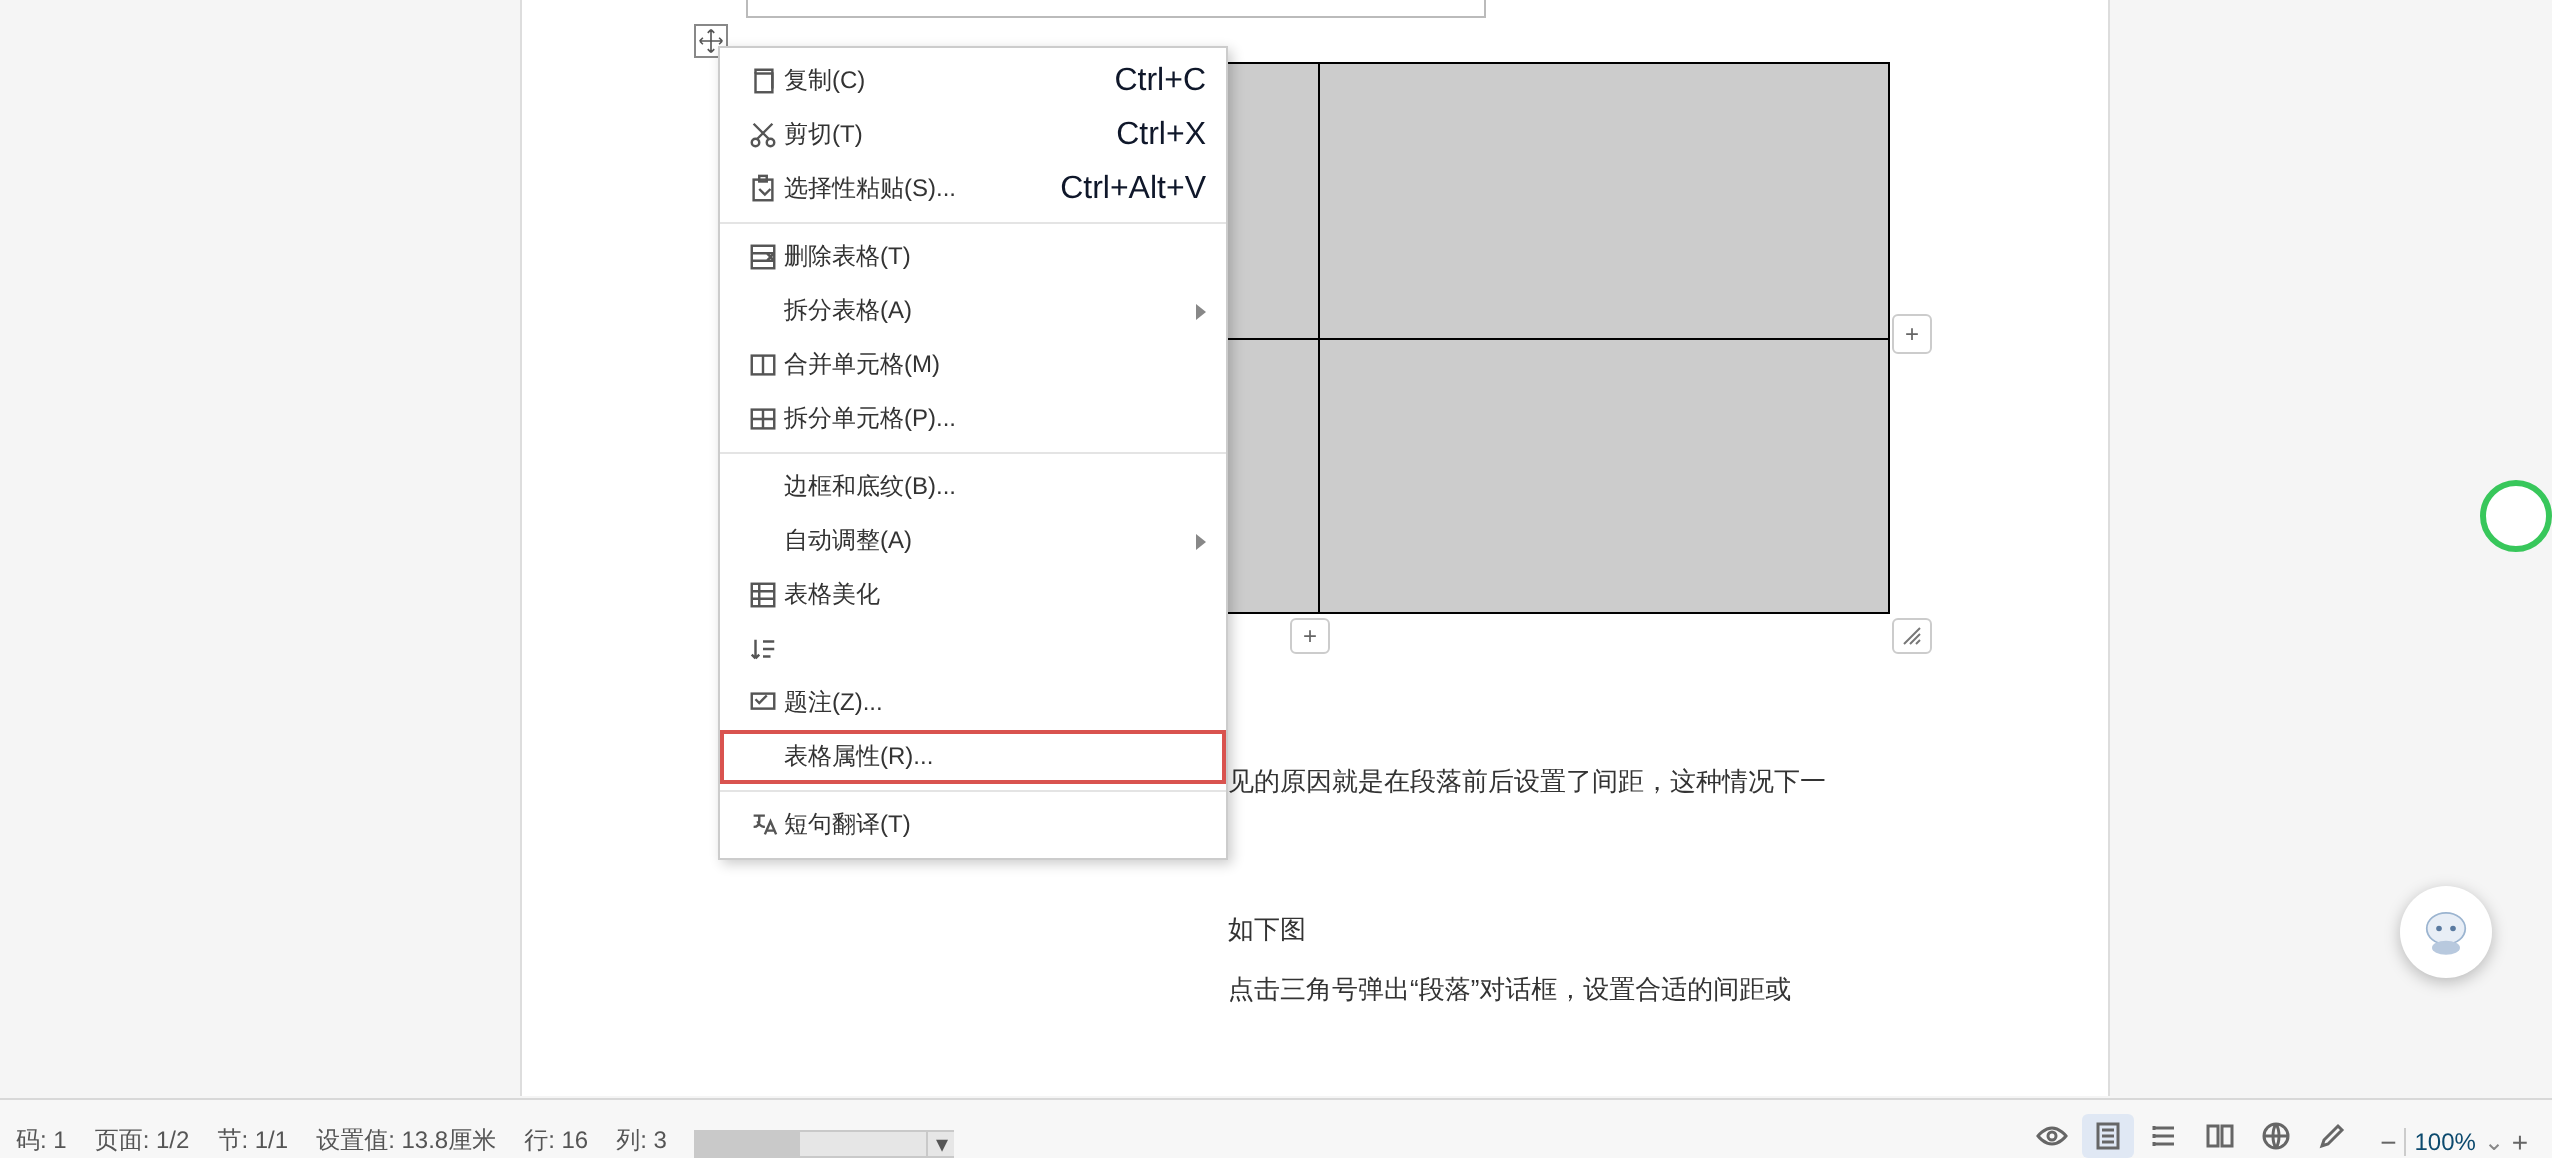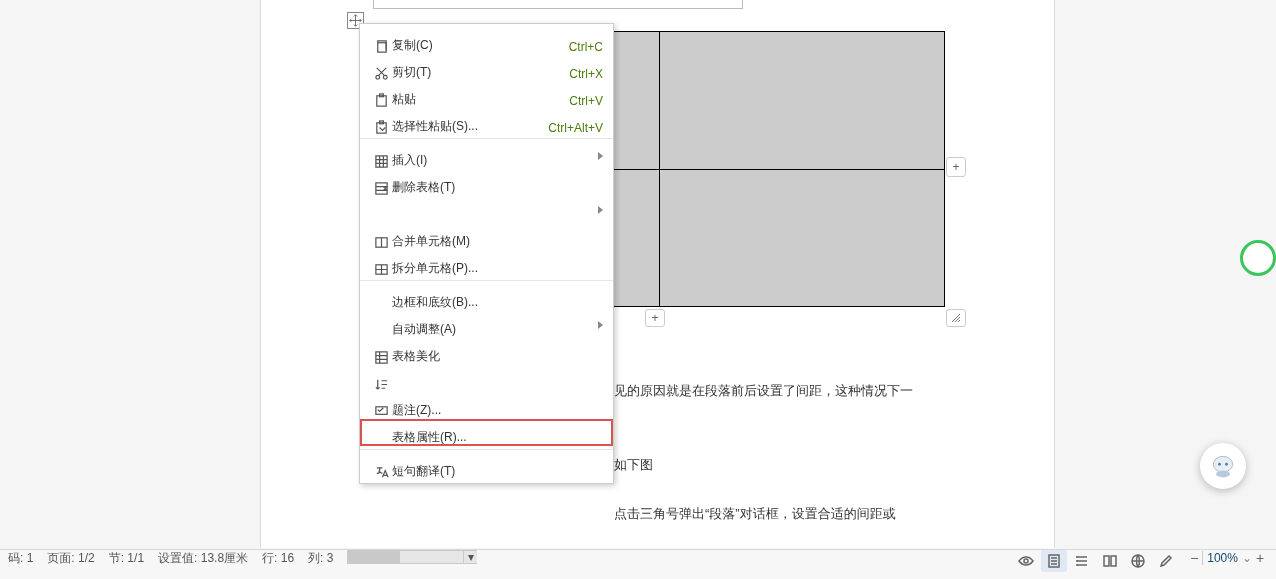--- a/index.html
+++ b/index.html
@@ -11,34 +11,34 @@
 .tbl{position:absolute;left:369px;top:31px;width:576px;height:276px;border:1px solid #000;background:#ccc}
 .tbl .vline{position:absolute;left:289px;top:0;width:0;height:100%;border-left:1px solid #000}
 .tbl .hline{position:absolute;top:137px;left:0;width:100%;height:0;border-top:1px solid #000}
 .row-add{position:absolute;left:946px;top:157px;width:20px;height:20px;border:1px solid #ccc;border-radius:3px;background:#fff;display:flex;align-items:center;justify-content:center;font-size:12px;color:#666}
 .col-add{position:absolute;left:645px;top:309px;width:20px;height:18px;border:1px solid #ccc;border-radius:3px;background:#fff;display:flex;align-items:center;justify-content:center;font-size:12px;color:#666}
 .resize-h{position:absolute;left:946px;top:309px;width:20px;height:18px;border:1px solid #ccc;border-radius:3px;background:#fff;display:flex;align-items:center;justify-content:center}
 .resize-h svg{width:10px;height:10px}
 .body-text{position:absolute;left:614px;font-size:13px;color:#333;line-height:1.6}
 .t1{top:381px}
 .t2{top:455px}
-.t3{top:504px;max-width:320px}
+.t3{top:485px;max-width:320px}
 
 .menu{position:absolute;left:359px;top:23px;width:255px;background:#fff;border:1px solid #ccc;box-shadow:2px 2px 6px rgba(0,0,0,.2);padding:3px 0}
-.mi{display:flex;align-items:flex-end;height:27px;padding:0 10px 0 10px;font-size:12px;color:#333;position:relative}
+.mi{display:flex;align-items:center;height:27px;padding:0 10px 0 10px;font-size:12px;color:#333;position:relative}
 .mi .ic{width:22px;display:flex;align-items:center;justify-content:center}
 .mi .ic svg{width:15px;height:15px;stroke:#555;fill:none;stroke-width:1.3}
 .mi .lab{flex:1;white-space:nowrap}
-.mi .sc{color:#4d7c0f;font-size:12px}
+.mi .sc{color:#0f172a;font-size:16px}
 .mi .sub{position:absolute;right:10px;top:50%;transform:translateY(-50%);width:0;height:0;border-top:4px solid transparent;border-bottom:4px solid transparent;border-left:5px solid #888}
 .mi .gold{color:#f0a020;font-size:13px;margin-left:6px}
 .sep{height:0;border-top:1px solid #e4e4e4;margin:3px 0}
 .mi.highlight{outline:2px solid #d9534f;outline-offset:-2px}
 
-.status{position:absolute;left:0;right:0;bottom:0;height:30px;background:#f7f7f7;border-top:1px solid #d8d8d8;display:flex;align-items:flex-start;font-size:12px;color:#555;padding:0 8px}
+.status{position:absolute;left:0;right:0;bottom:0;height:30px;background:#f7f7f7;border-top:1px solid #d8d8d8;display:flex;align-items:flex-end;font-size:12px;color:#555;padding:0 8px}
 .status .cell{margin-right:14px;white-space:nowrap}
 .status .hsc{flex:0 0 130px;height:14px;background:#e6e6e6;border:1px solid #c9c9c9;position:relative;margin-right:10px}
 .status .hsc .thumb{position:absolute;left:0;top:0;height:100%;width:40%;background:#c9c9c9}
 .status .hsc .tri{position:absolute;right:-1px;top:0;height:100%;width:14px;background:#e6e6e6;border-left:1px solid #c9c9c9;display:flex;align-items:center;justify-content:center}
 .status .spacer{flex:1}
 .status .icbtn{width:26px;height:22px;display:flex;align-items:center;justify-content:center;border-radius:3px;margin:0 1px}
 .status .icbtn.active{background:#e0e8f4}
 .status .icbtn svg{width:16px;height:16px;stroke:#666;fill:none;stroke-width:1.5}
 .status .zoom{display:flex;align-items:center;margin-left:6px}
 .status .zoom .btn{width:16px;text-align:center;color:#666;font-size:14px}
@@ -111,58 +111,39 @@
         </svg>
       </span>
     <span class="lab">剪切(T)</span>
     <span class="sc">Ctrl+X</span>
   </div>
   <div class="mi">
     <span class="ic">
         <svg viewBox="0 0 16 16">
           <rect x="3" y="3" width="10" height="11"></rect>
           <rect x="6" y="1" width="4" height="3"></rect>
-        </svg>
-      </span>
-    <span class="lab">粘贴</span>
-    <span class="sc">Ctrl+V</span>
-  </div>
-  <div class="mi">
-    <span class="ic">
-        <svg viewBox="0 0 16 16">
-          <rect x="3" y="3" width="10" height="11"></rect>
-          <rect x="6" y="1" width="4" height="3"></rect>
           <path d="M6 8l3 3 3-3"></path>
         </svg>
       </span>
     <span class="lab">选择性粘贴(S)...</span>
     <span class="sc">Ctrl+Alt+V</span>
   </div>
   <div class="sep"></div>
   <div class="mi">
     <span class="ic">
         <svg viewBox="0 0 16 16">
           <rect x="2" y="2" width="12" height="12"></rect>
-          <path d="M2 6h12M2 10h12M6 2v12M10 2v12"></path>
-        </svg>
-      </span>
-    <span class="lab">插入(I)</span>
-    <span class="sub"></span>
-  </div>
-  <div class="mi">
-    <span class="ic">
-        <svg viewBox="0 0 16 16">
-          <rect x="2" y="2" width="12" height="12"></rect>
           <path d="M2 6h12M2 10h12M14 6l-4 4m0-4l4 4"></path>
         </svg>
       </span>
     <span class="lab">删除表格(T)</span>
   </div>
   <div class="mi">
     <span class="ic"></span>
+    <span class="lab">拆分表格(A)</span>
     <span class="sub"></span>
   </div>
   <div class="mi">
     <span class="ic">
         <svg viewBox="0 0 16 16">
           <rect x="2" y="3" width="12" height="10"></rect>
           <path d="M8 3v10"></path>
         </svg>
       </span>
     <span class="lab">合并单元格(M)</span>

